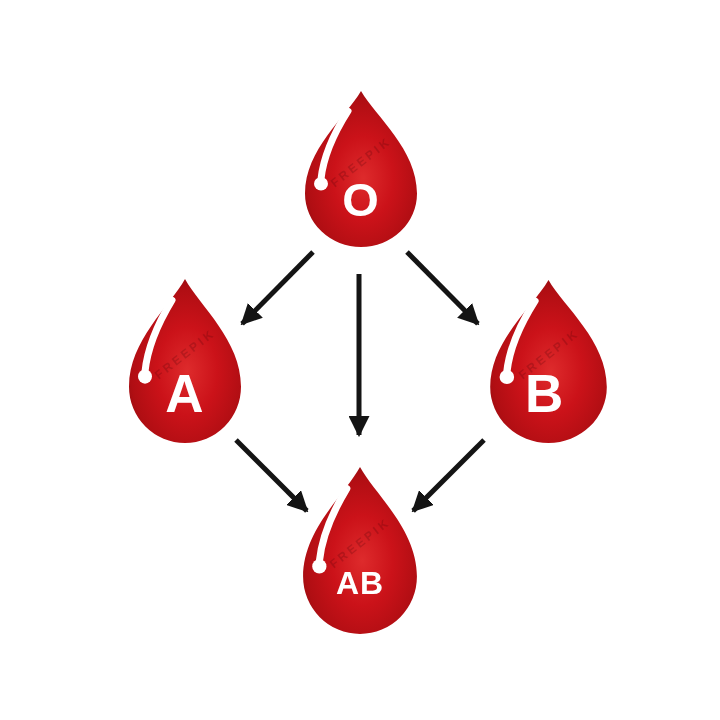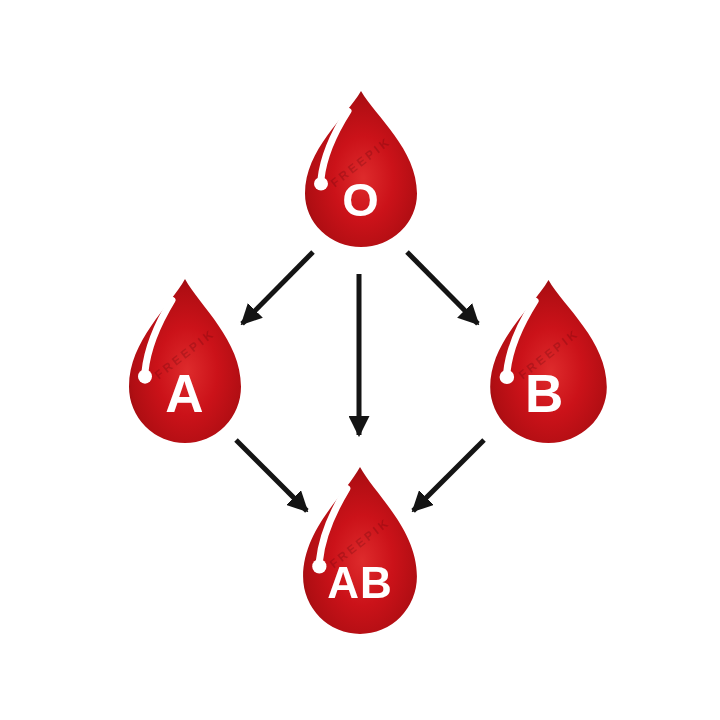--- a/index.html
+++ b/index.html
@@ -56,21 +56,21 @@
     line-height: 1;
     user-select: none;
   }
   .drop-o  { left: 300px; top:  88px; width: 122px; height: 161px; }
   .drop-a  { left: 124px; top: 276px; width: 122px; height: 169px; }
   .drop-b  { left: 485px; top: 277px; width: 127px; height: 168px; }
   .drop-ab { left: 298px; top: 464px; width: 124px; height: 172px; }
   .drop-o  .label { font-size: 47px; }
   .drop-a  .label { font-size: 53px; }
   .drop-b  .label { font-size: 53px; left: 47%; }
-  .drop-ab .label { font-size: 44px; }
+  .drop-ab .label { font-size: 32px; }
   .wm {
     position: absolute;
     left: 50%;
     top: 46%;
     transform: translate(-50%, -50%) rotate(-38deg);
     font-size: 12px;
     letter-spacing: 3px;
     color: rgba(70, 0, 10, 0.22);
     font-weight: bold;
     white-space: nowrap;

